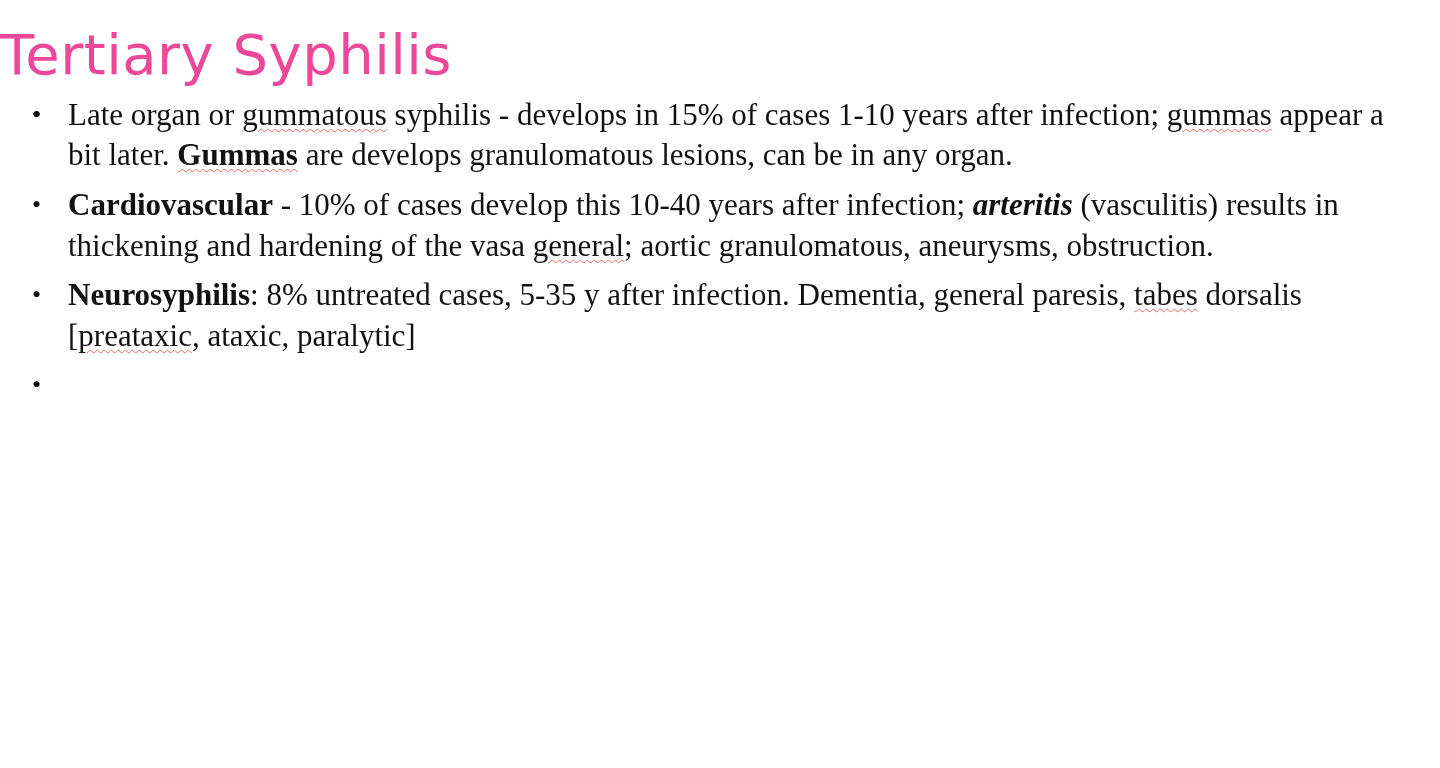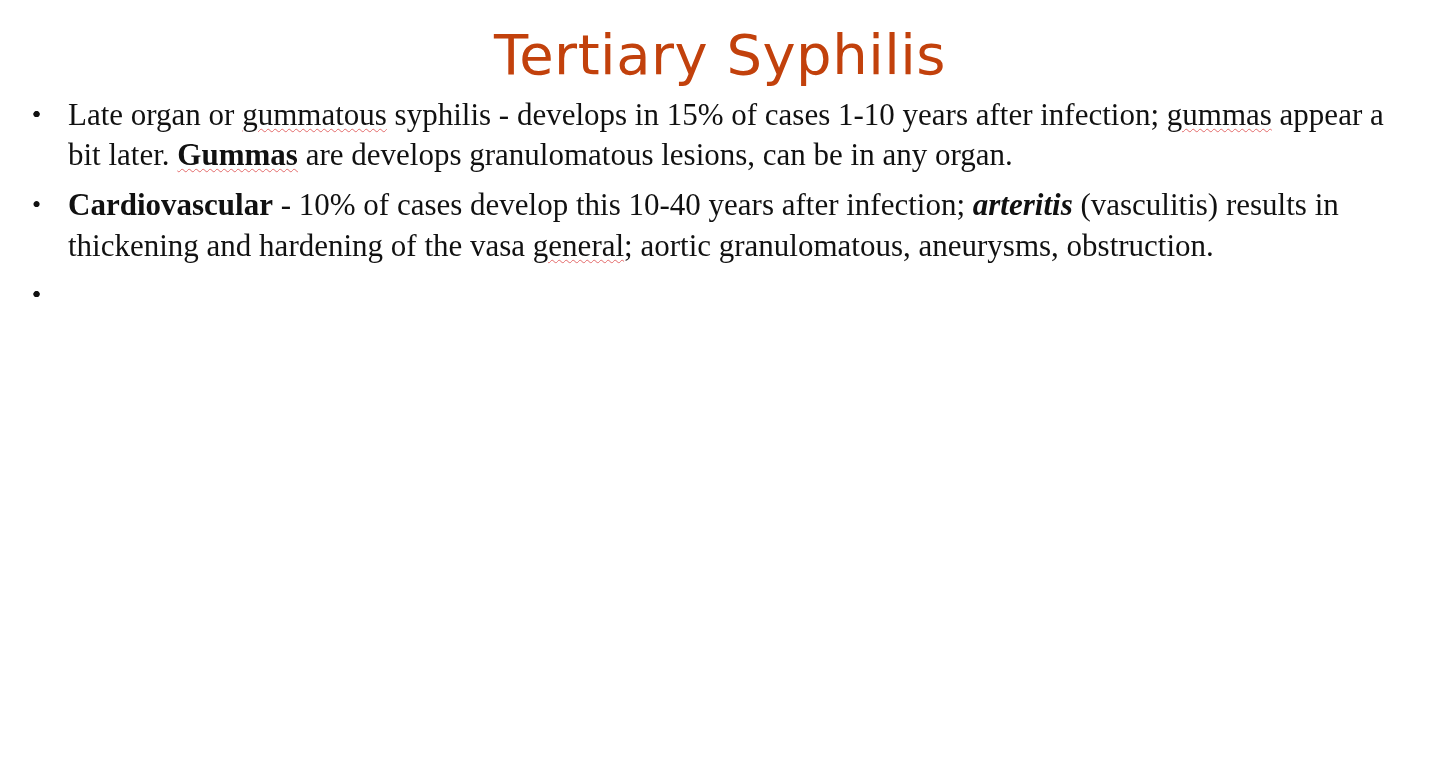--- a/index.html
+++ b/index.html
@@ -16,26 +16,25 @@
   }
   .slide {
     position: relative;
     width: 1440px;
     height: 768px;
     background: #ffffff;
     box-sizing: border-box;
     padding: 0;
   }
   .slide-title {
-    text-align: center;
     font-family: "DejaVu Sans", sans-serif;
     font-weight: 400;
     font-size: 56px;
     letter-spacing: 0.5px;
-    color: #c2410c;
+    color: #ec4899;
     margin: 26px 0 10px 0;
     line-height: 1.05;
   }
   .bullet-list {
     list-style: none;
     margin: 0;
     padding: 0 26px 0 22px;
   }
   .bullet-item {
     position: relative;
@@ -69,17 +68,17 @@
 <body>
 
 <div class="slide">
 
   <h1 class="slide-title">Tertiary Syphilis</h1>
 
   <div class="bullet-list" id="bullet-list">
       <div class="bullet-item"><span class="dot">•</span></div>
       <div class="bullet-item"><span class="dot">•</span><span><span>Late organ or </span><span class="sq">gummatous</span><span> syphilis - develops in 15% of cases 1-10 years after infection; </span><span class="sq">gummas</span><span> appear a bit later. </span><span class="b sq">Gummas</span><span> are develops granulomatous lesions, can be in any organ.</span></span></div>
       <div class="bullet-item"><span class="dot">•</span><span><span class="b">Cardiovascular</span><span> - 10% of cases develop this 10-40 years after infection; </span><span class="bi">arteritis</span><span> (vasculitis) results in thickening and hardening of the vasa </span><span class="sq">general</span><span>; aortic granulomatous, aneurysms, obstruction.</span></span></div>
-      <div class="bullet-item"><span class="dot">•</span></div>
+      <div class="bullet-item"><span class="dot">•</span><span><span class="b">Neurosyphilis</span><span>: 8% untreated cases, 5-35 y after infection. Dementia, general paresis, </span><span class="sq">tabes</span><span> dorsalis [</span><span class="sq">preataxic</span><span>, ataxic, paralytic]</span></span></div>
       <div class="bullet-item"><span class="dot">•</span></div>
     </div>
 
 </div>
 
 </body></html>

